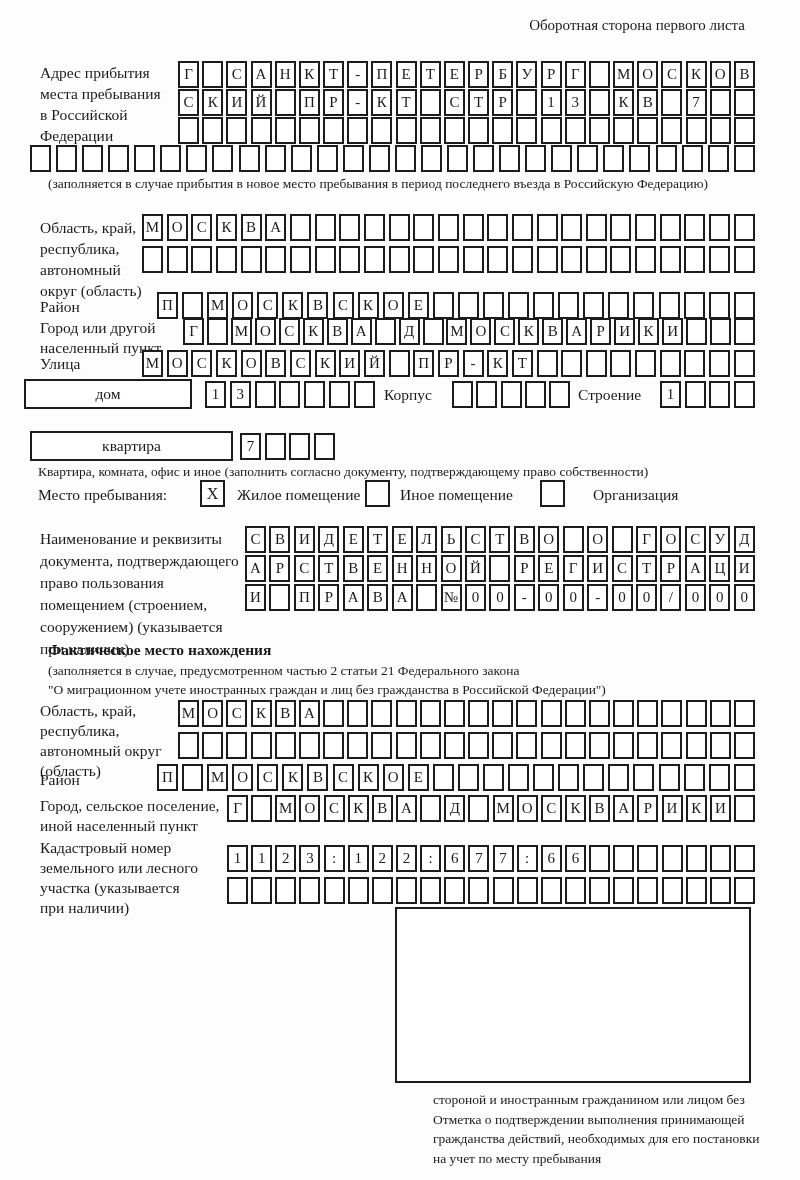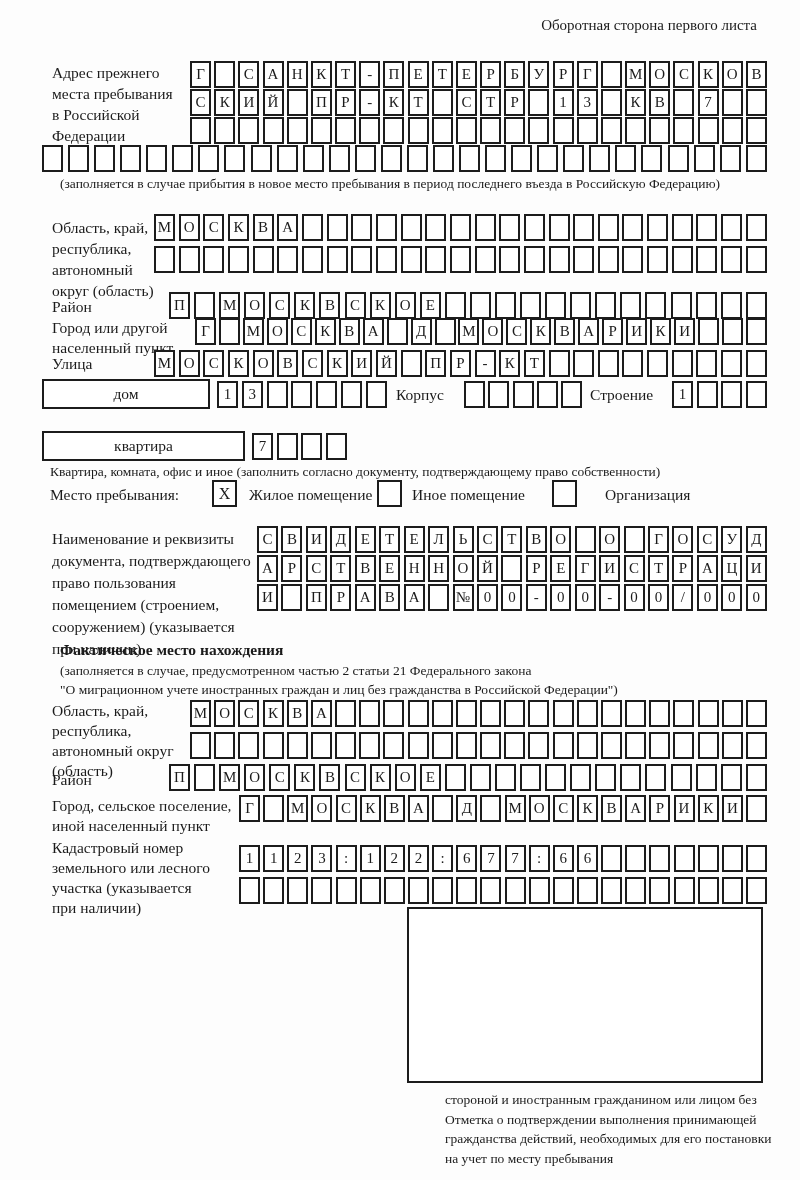--- a/index.html
+++ b/index.html
@@ -3,21 +3,21 @@
 <meta charset="utf-8">
 <style>
   * { margin:0; padding:0; box-sizing:border-box; }
   html,body { background:#ffffff; }
   .page {
     position:relative; width:800px; height:1180px; margin:0 auto;
     background:#fdfdfd; color:#1b1b1b;
     font-family:"Liberation Serif","DejaVu Serif",serif;
     overflow:hidden;
   }
-  .abs { position:absolute;margin-left:12px; }
+  .abs { position:absolute; }
   .boxrow { display:flex; justify-content:space-between; }
   .cell {
     flex:none; width:21px; height:27px; border:2px solid #1c1c1c; background:#fff;
     display:flex; align-items:center; justify-content:center;
     font-size:15px; line-height:1; font-family:"Liberation Serif",serif;
   }
   .chk {
     width:25px; height:27px; border:2px solid #1c1c1c; background:#fff;
     display:flex; align-items:center; justify-content:center;
     font-size:16px;
@@ -35,21 +35,21 @@
   .bigbox { border:2px solid #1c1c1c; background:#fff; }
 </style>
 </head>
 <body>
 
 <div class="page">
 
   <div class="abs" style="left:0;top:17px;width:745px;text-align:right;font-size:15px">Оборотная сторона первого листа</div>
 
   <div class="abs lbl" style="left:40px;top:62px;width:145px">
-    <div>Адрес прежнего</div>
+    <div>Адрес прибытия</div>
     <div>места пребывания</div>
     <div>в Российской</div>
     <div>Федерации</div>
   </div>
   <div class="abs boxrow" style="left:178px;top:61px;width:577px">
       <span class="cell">Г</span>
       <span class="cell"></span>
       <span class="cell">С</span>
       <span class="cell">А</span>
       <span class="cell">Н</span>
@@ -300,21 +300,21 @@
       <span class="cell"></span>
       <span class="cell"></span>
       <span class="cell"></span>
       <span class="cell"></span>
       <span class="cell"></span>
       <span class="cell"></span>
       <span class="cell"></span>
       <span class="cell"></span>
     </div>
 
-  <div class="abs widefield" style="left:30px;top:379px;width:168px">дом</div>
+  <div class="abs widefield" style="left:24px;top:379px;width:168px">дом</div>
   <div class="abs boxrow" style="left:205px;top:381px;width:170px">
       <span class="cell">1</span>
       <span class="cell">3</span>
       <span class="cell"></span>
       <span class="cell"></span>
       <span class="cell"></span>
       <span class="cell"></span>
       <span class="cell"></span>
     </div>
   <div class="abs lbl" style="left:384px;top:384px">Корпус</div>

